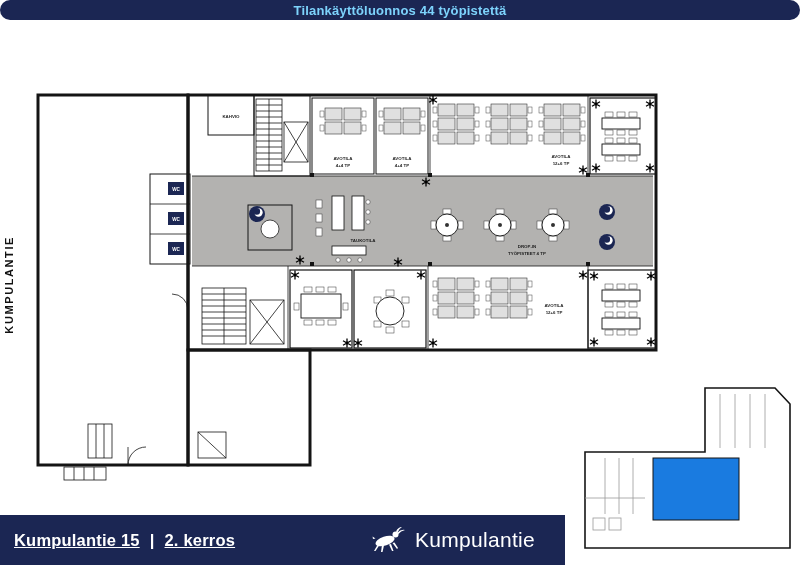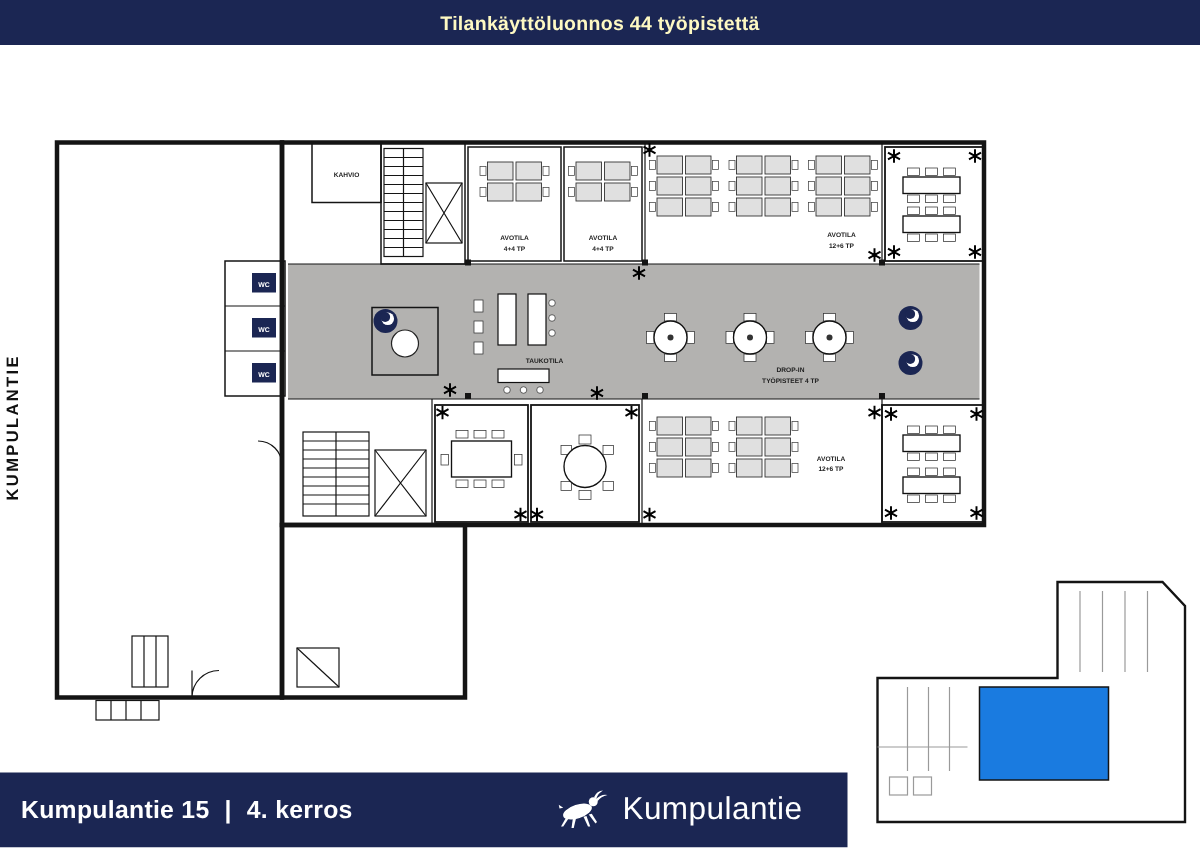--- a/index.html
+++ b/index.html
@@ -1,23 +1,23 @@
 <!DOCTYPE html>
 <html><head>
 <meta charset="utf-8">
 <style>
   html,body{margin:0;padding:0;}
   body{width:800px;height:565px;position:relative;background:#fff;overflow:hidden;
        font-family:"Liberation Sans",sans-serif;}
-  .header{position:absolute;top:0;left:0;width:800px;height:30px;background:#1b2653;
-          color:#fef9c3;display:flex;align-items:center;justify-content:center;
-          font-size:13px;font-weight:bold;letter-spacing:.2px;z-index:5;}
+  .header{position:absolute;top:0;left:0;width:800px;height:20px;background:#1b2653;
+          color:#7dd3fc;display:flex;align-items:center;justify-content:center;
+          font-size:13px;font-weight:bold;letter-spacing:.2px;z-index:5;border-radius:10px;}
   .footer{position:absolute;top:515px;left:0;width:565px;height:50px;background:#1b2653;
           color:#fff;display:flex;align-items:center;padding:0 14px;box-sizing:border-box;z-index:5;}
-  .addr{display:flex;align-items:center;gap:10px;font-size:16.5px;font-weight:bold;letter-spacing:.2px;}
+  .addr{display:flex;align-items:center;gap:10px;font-size:16.5px;font-weight:bold;letter-spacing:.2px;text-decoration:underline;}
   .brand{margin-left:auto;margin-right:16px;display:flex;align-items:center;gap:9px;}
   .brand-text{font-size:21px;font-weight:500;letter-spacing:.3px;}
   .street{position:absolute;left:3px;top:236px;writing-mode:vertical-rl;transform:rotate(180deg);
           font-size:11px;font-weight:bold;letter-spacing:1.6px;color:#111;z-index:4;}
   svg.plan{position:absolute;top:0;left:0;z-index:1;}
   svg.siteplan{position:absolute;top:378px;left:575px;z-index:2;}
   svg text{font-family:"Liberation Sans",sans-serif;}
   .rm-lbl{font-size:5px;font-weight:bold;fill:#1c1c1c;text-anchor:middle;}
   .rm-lbl.white{fill:#fff;}
   .rm-lbl.tiny{font-size:4.4px;}
@@ -286,21 +286,21 @@
     <path d="M145,16v54M160,16v54M175,16v54M190,16v54"></path>
     <path d="M10,120h60"></path>
   </g>
   <rect x="78" y="80" width="86" height="62" fill="#1a7be0" stroke="#141414" stroke-width="1"></rect>
 </svg>
 
 <div class="footer">
   <div class="addr">
     <span>Kumpulantie 15</span>
     <span>|</span>
-    <span>4. kerros</span>
+    <span>2. kerros</span>
   </div>
   <div class="brand">
     <svg width="38" height="30" viewBox="0 0 38 30">
       <g fill="#ffffff">
         <ellipse cx="17" cy="16" rx="10" ry="4.5" transform="rotate(-18 17 16)"></ellipse>
         <circle cx="27.5" cy="9.5" r="3"></circle>
         <path d="M29 8 Q33 4 37 5 Q32.5 6 30.5 9 Z"></path>
         <path d="M28 6.5 Q30 2 34 2 Q30.5 4 29.5 7.5 Z"></path>
         <path d="M10 19 L6 26 L7.5 26 L11.5 20 Z"></path>
         <path d="M14 20 L13 27 L14.5 27 L16 20.5 Z"></path>

